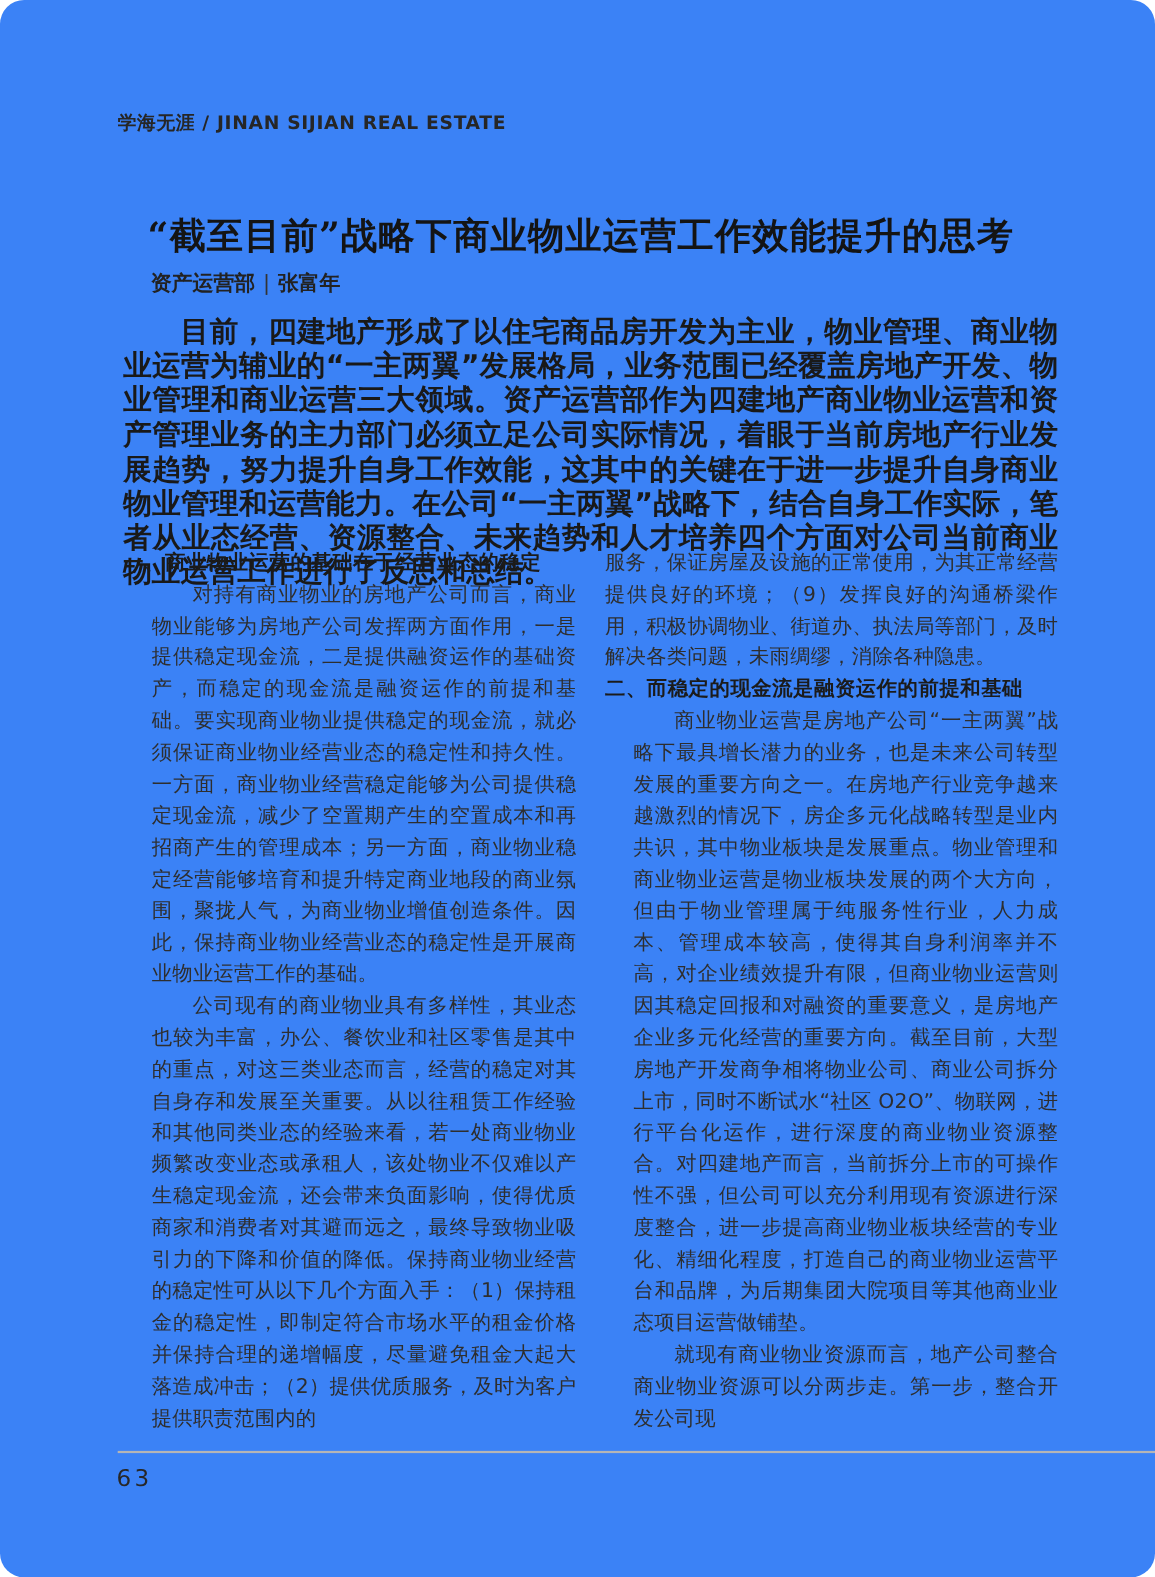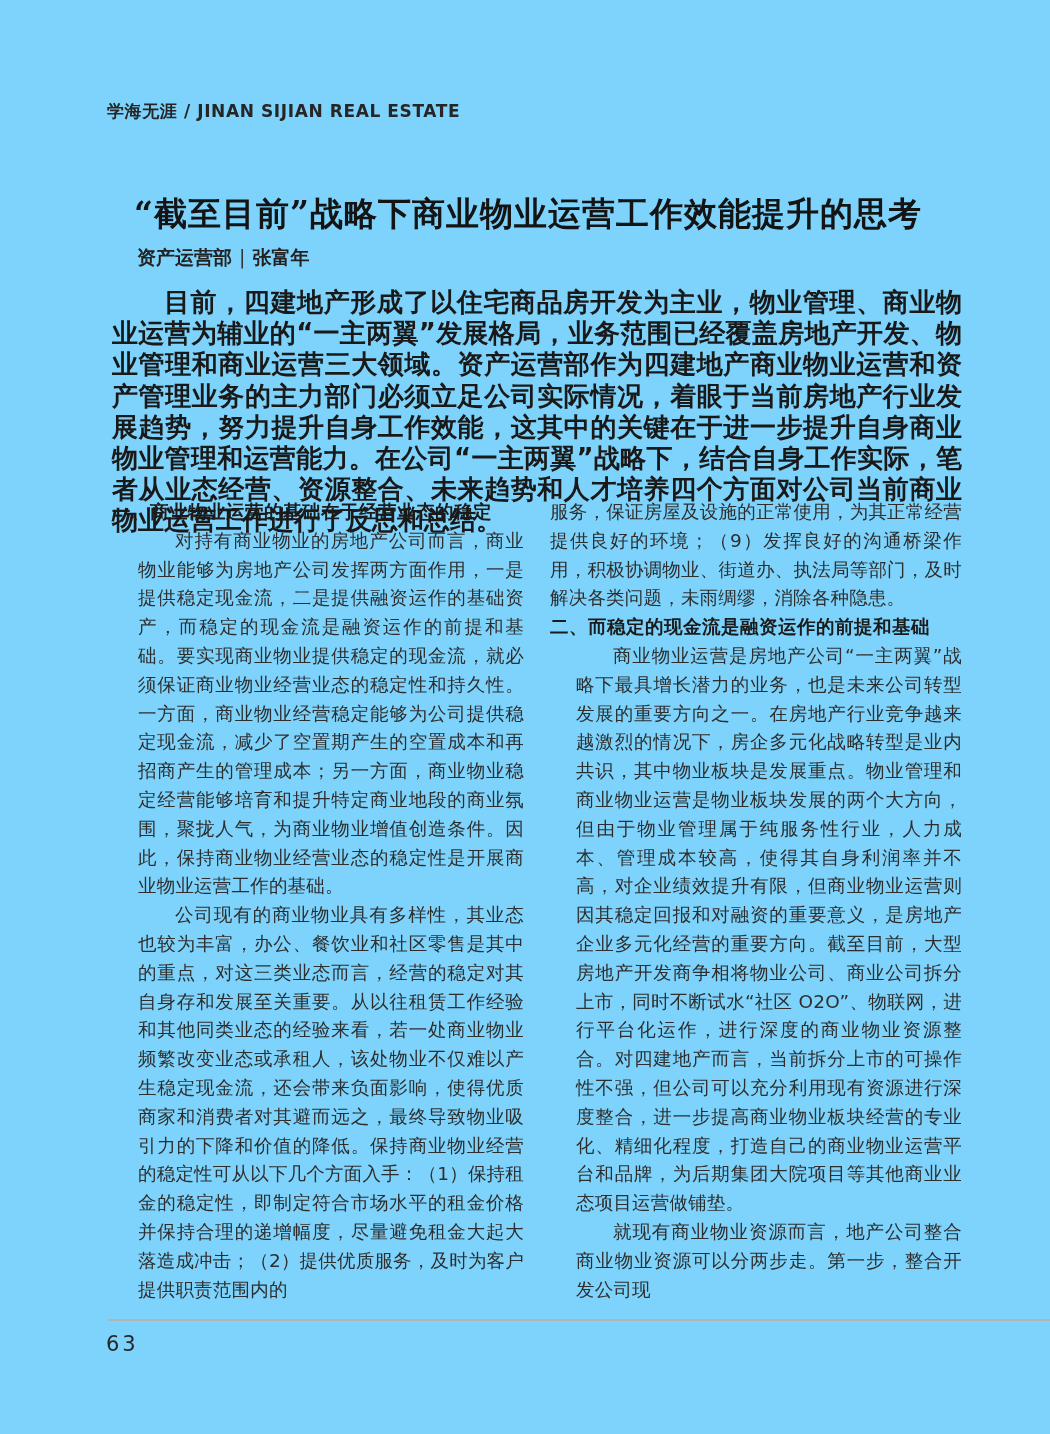--- a/index.html
+++ b/index.html
@@ -11,21 +11,22 @@
     width: 1050px;
     height: 1434px;
     position: relative;
     font-family: "DejaVu Sans", sans-serif;
     color: #2e2e2e;
     overflow: hidden;
   }
   .page {
     position: absolute;
     inset: 0;
-    background: #7dd3fc;
+    background: #3b82f6;
+    border-radius: 22px;
   }
   .header {
     position: absolute;
     left: 107px;
     top: 100px;
     font-size: 17px;
     font-weight: 700;
     letter-spacing: 0.6px;
     color: #262626;
     white-space: nowrap;

